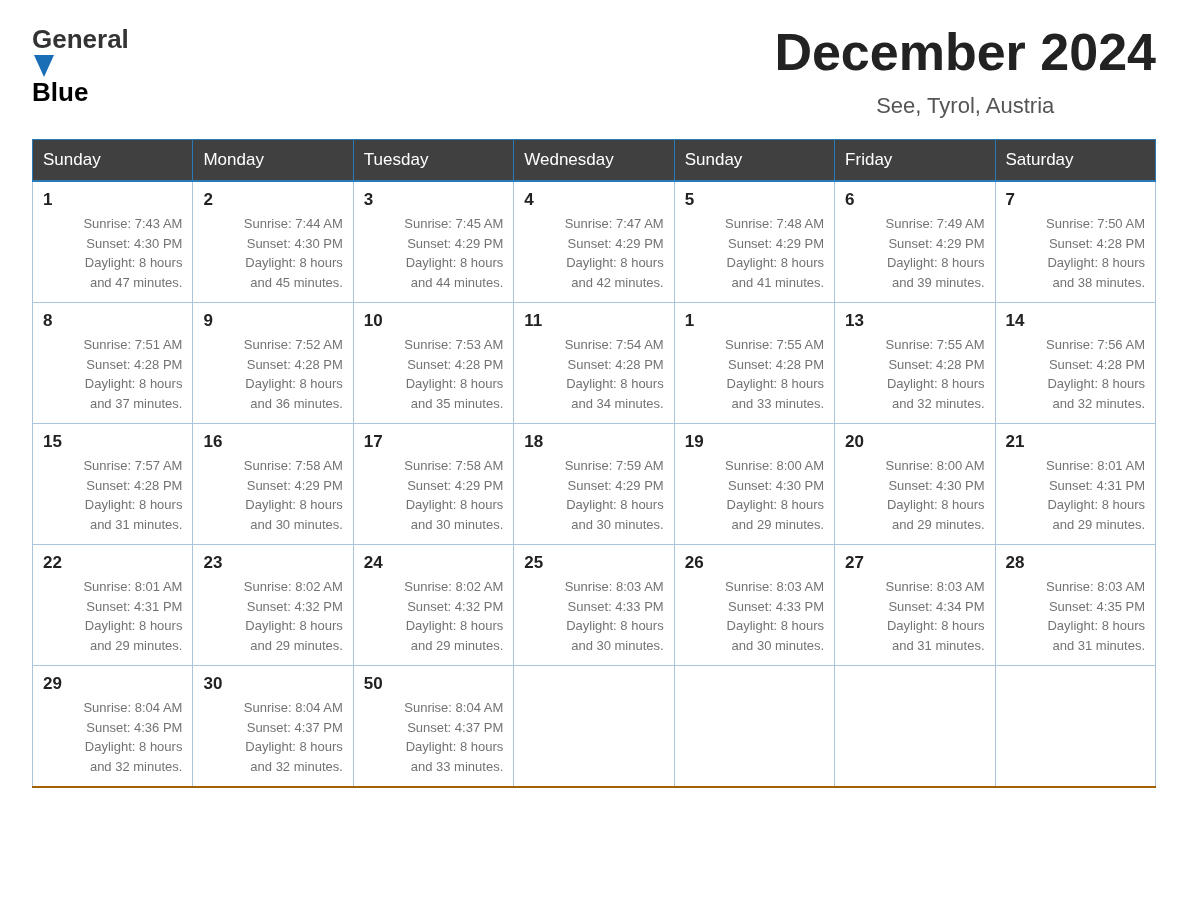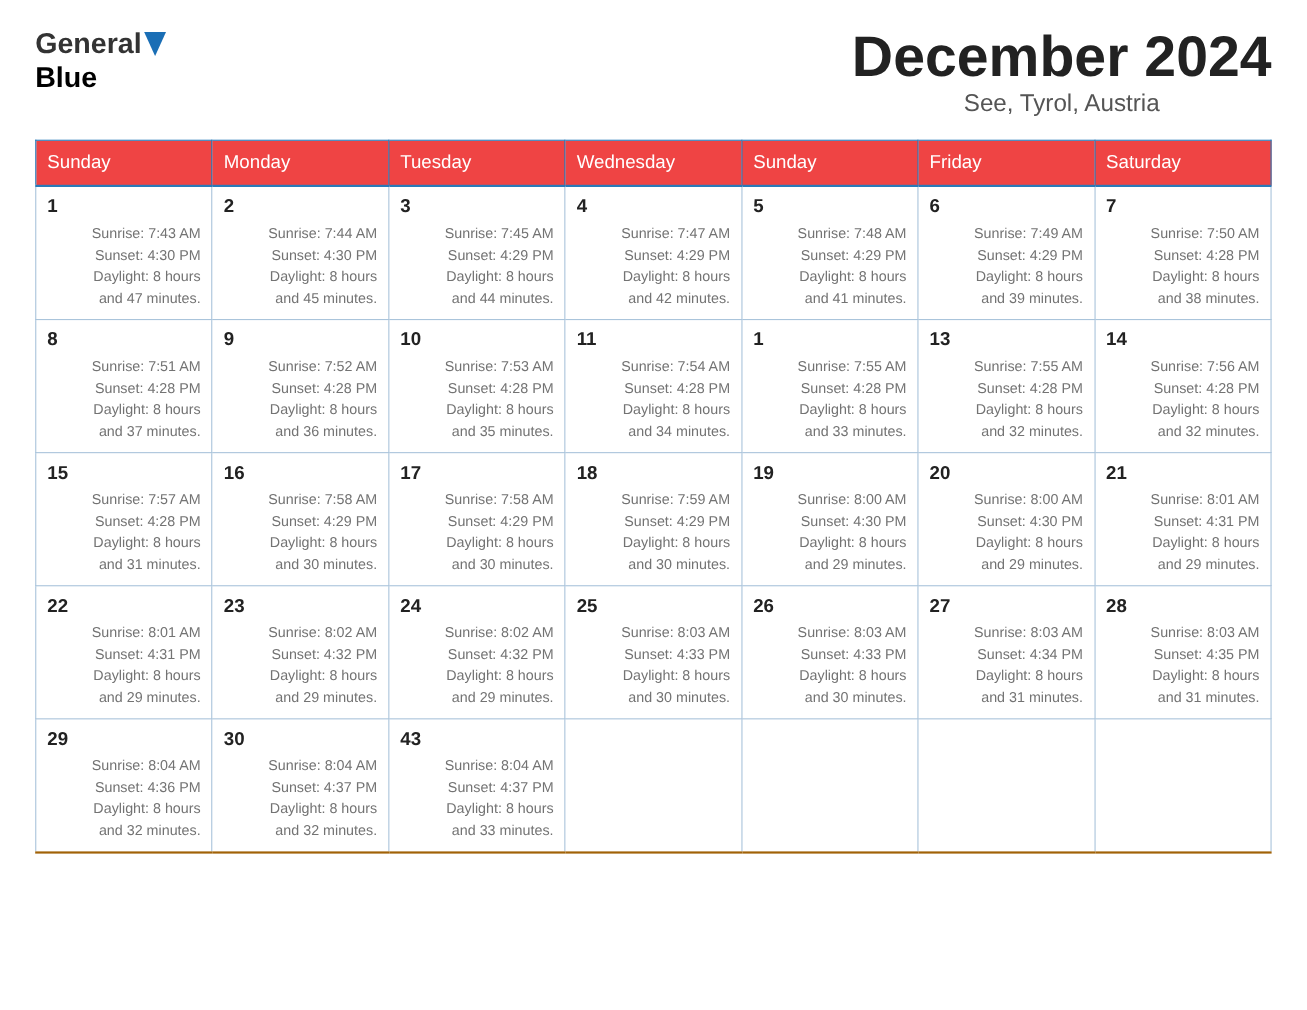--- a/index.html
+++ b/index.html
@@ -17,43 +17,44 @@
       align-items: flex-start;
       margin-bottom: 20px;
     }
     .logo {
       display: flex;
       flex-direction: column;
       align-items: flex-start;
     }
     .logo-line1 {
       display: flex;
-      align-items: center;
+      align-items: flex-start;
+      flex-direction: column;
     }
     .title-section {
       text-align: center;
     }
     .month-title {
       font-size: 52px;
       font-weight: bold;
       color: #222;
       line-height: 1.1;
     }
     .location-title {
       font-size: 22px;
       color: #555;
-      margin-top: 0;
+      margin-top: 12px;
     }
     .calendar-table {
       width: 100%;
       border-collapse: collapse;
       table-layout: fixed;
     }
     .calendar-table th {
-      background-color: #ef4444;
+      background-color: #404040;
       color: #fff;
       font-size: 17px;
       font-weight: normal;
       padding: 10px 10px;
       text-align: left;
       border: 1px solid #2a7ab8;
     }
     .calendar-table td {
       vertical-align: top;
       padding: 8px 10px 10px 10px;
@@ -256,21 +257,21 @@
       <tr>
         <td>
           <span class="day-number">29</span>
 <div class="day-info">Sunrise: 8:04 AM<br>Sunset: 4:36 PM<br>Daylight: 8 hours<br>and 32 minutes.</div>
         </td>
         <td>
           <span class="day-number">30</span>
 <div class="day-info">Sunrise: 8:04 AM<br>Sunset: 4:37 PM<br>Daylight: 8 hours<br>and 32 minutes.</div>
         </td>
         <td>
-          <span class="day-number">43</span>
+          <span class="day-number">50</span>
 <div class="day-info">Sunrise: 8:04 AM<br>Sunset: 4:37 PM<br>Daylight: 8 hours<br>and 33 minutes.</div>
         </td>
         <td class="empty-cell"></td>
         <td class="empty-cell"></td>
         <td class="empty-cell"></td>
         <td class="empty-cell"></td>
       </tr>
     </tbody>
 </table>
 

